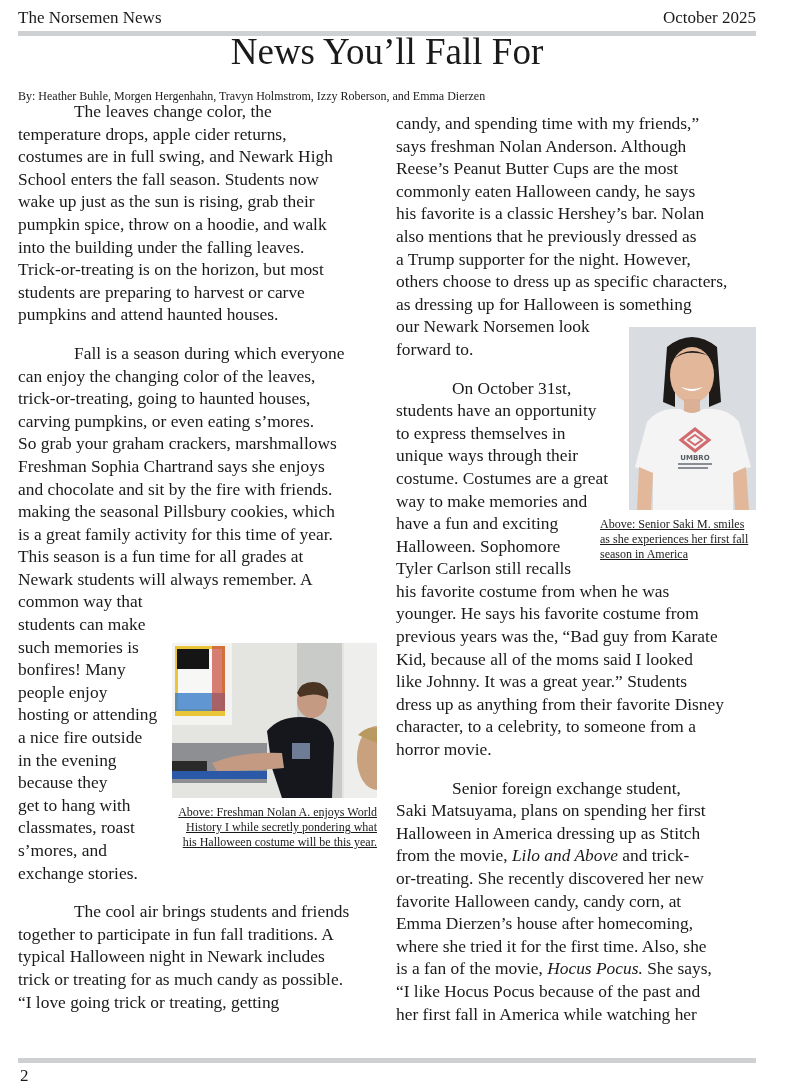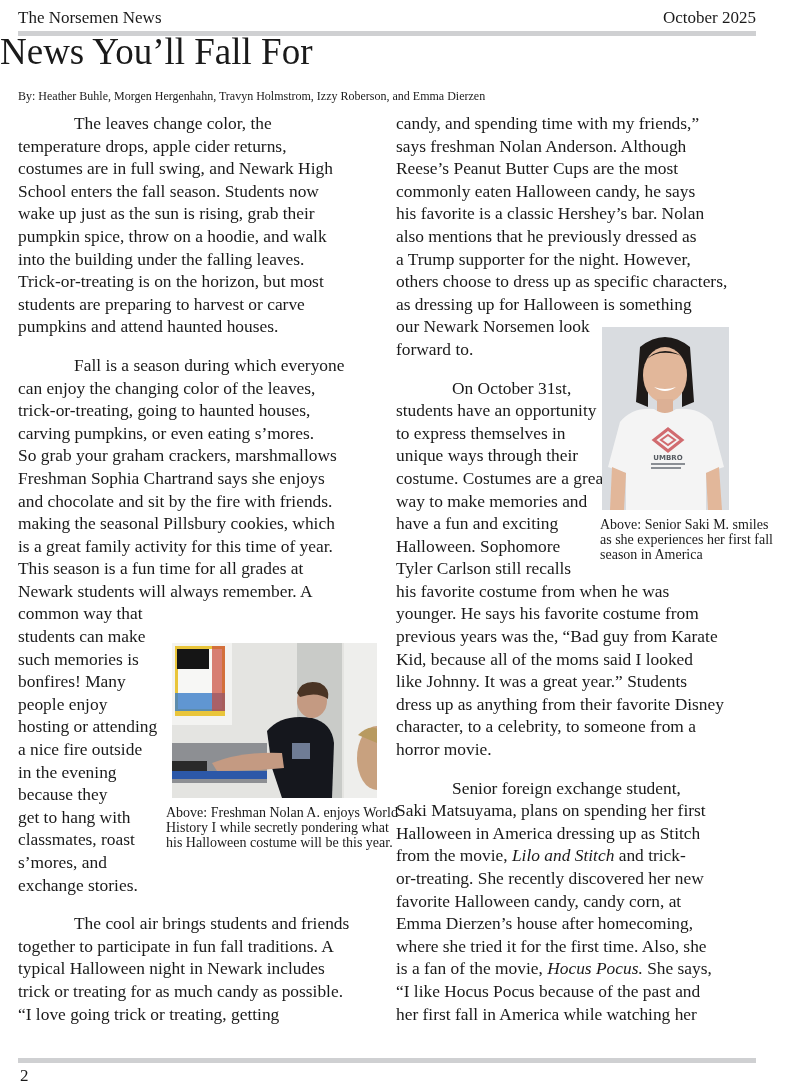--- a/index.html
+++ b/index.html
@@ -10,45 +10,45 @@
     .masthead {
       position: absolute; left: 18px; top: 8px; width: 738px; height: 22px;
       font-size: 17px; line-height: 20px;
     }
     .masthead .pub { position: absolute; left: 0; top: 0; }
     .masthead .date { position: absolute; right: 0; top: 0; }
     .rule { position: absolute; left: 18px; width: 738px; height: 5px; background: #cfd0d2; }
     .rule.top { top: 31px; }
     .rule.bottom { top: 1058px; }
     .headline {
-      position: absolute; left: 0; top: 30px; width: 774px; 
+      position: absolute; left: 0; top: 30px; width: 774px; text-align: center;
       font-size: 37px; line-height: 44px; letter-spacing: 0px;
     }
     .byline {
       position: absolute; left: 18px; top: 86px; width: 760px;
       font-size: 12px; line-height: 20px; white-space: nowrap;
     }
     .col {
       position: absolute; font-size: 17.4px; line-height: 22.6px;
     }
     .col p { margin: 0; }
     .line { display: block; white-space: nowrap; height: 22.6px; }
     .indent { padding-left: 56px; }
-    .left-col { left: 18px; top: 112px; width: 360px; }
+    .left-col { left: 18px; top: 100px; width: 360px; }
     .right-col { left: 396px; top: 112px; width: 362px; }
     .gap { height: 16px; }
     em { font-style: italic; }
 
     .photo {
       position: absolute; overflow: hidden;
     }
     .photo-nolan { left: 172px; top: 643px; width: 205px; height: 155px; background: #d9d9d6; }
-    .photo-saki { left: 602px; top: 327px; width: 127px; height: 183px; background: #d7dade; }
+    .photo-saki { left: 629px; top: 327px; width: 127px; height: 183px; background: #d7dade; }
     .caption {
-      position: absolute; font-size: 14px; line-height: 15px; color: #1a1a1a;
+      position: absolute; font-size: 12px; line-height: 15px; color: #1a1a1a; text-decoration: underline;
     }
     .caption-nolan { left: 166px; top: 797px; width: 211px; text-align: right; margin-top: 8px; }
     .caption-saki { left: 600px; top: 517px; width: 160px; text-align: left; }
     .page-number { position: absolute; left: 20px; top: 1066px; font-size: 17px; line-height: 20px; }
   </style>
 </head>
 <body>
 
 <div class="masthead">
   <span class="pub">The Norsemen News</span>
@@ -170,21 +170,21 @@
     <span class="line">like Johnny. It was a great year.” Students</span>
     <span class="line">dress up as anything from their favorite Disney</span>
     <span class="line">character, to a celebrity, to someone from a</span>
     <span class="line">horror movie.</span>
   </p>
   <div class="gap"></div>
   <p>
     <span class="line indent">Senior foreign exchange student,</span>
     <span class="line">Saki Matsuyama, plans on spending her first</span>
     <span class="line">Halloween in America dressing up as Stitch</span>
-    <span class="line"><span>from the movie, </span><em>Lilo and Stitch</em><span> and trick-</span></span>
+    <span class="line"><span>from the movie, </span><em>Lilo and Above</em><span> and trick-</span></span>
     <span class="line">or-treating. She recently discovered her new</span>
     <span class="line">favorite Halloween candy, candy corn, at</span>
     <span class="line">Emma Dierzen’s house after homecoming,</span>
     <span class="line">where she tried it for the first time. Also, she</span>
     <span class="line"><span>is a fan of the movie, </span><em>Hocus Pocus.</em><span> She says,</span></span>
     <span class="line">“I like Hocus Pocus because of the past and</span>
     <span class="line">her first fall in America while watching her</span>
   </p>
 </div>
 

